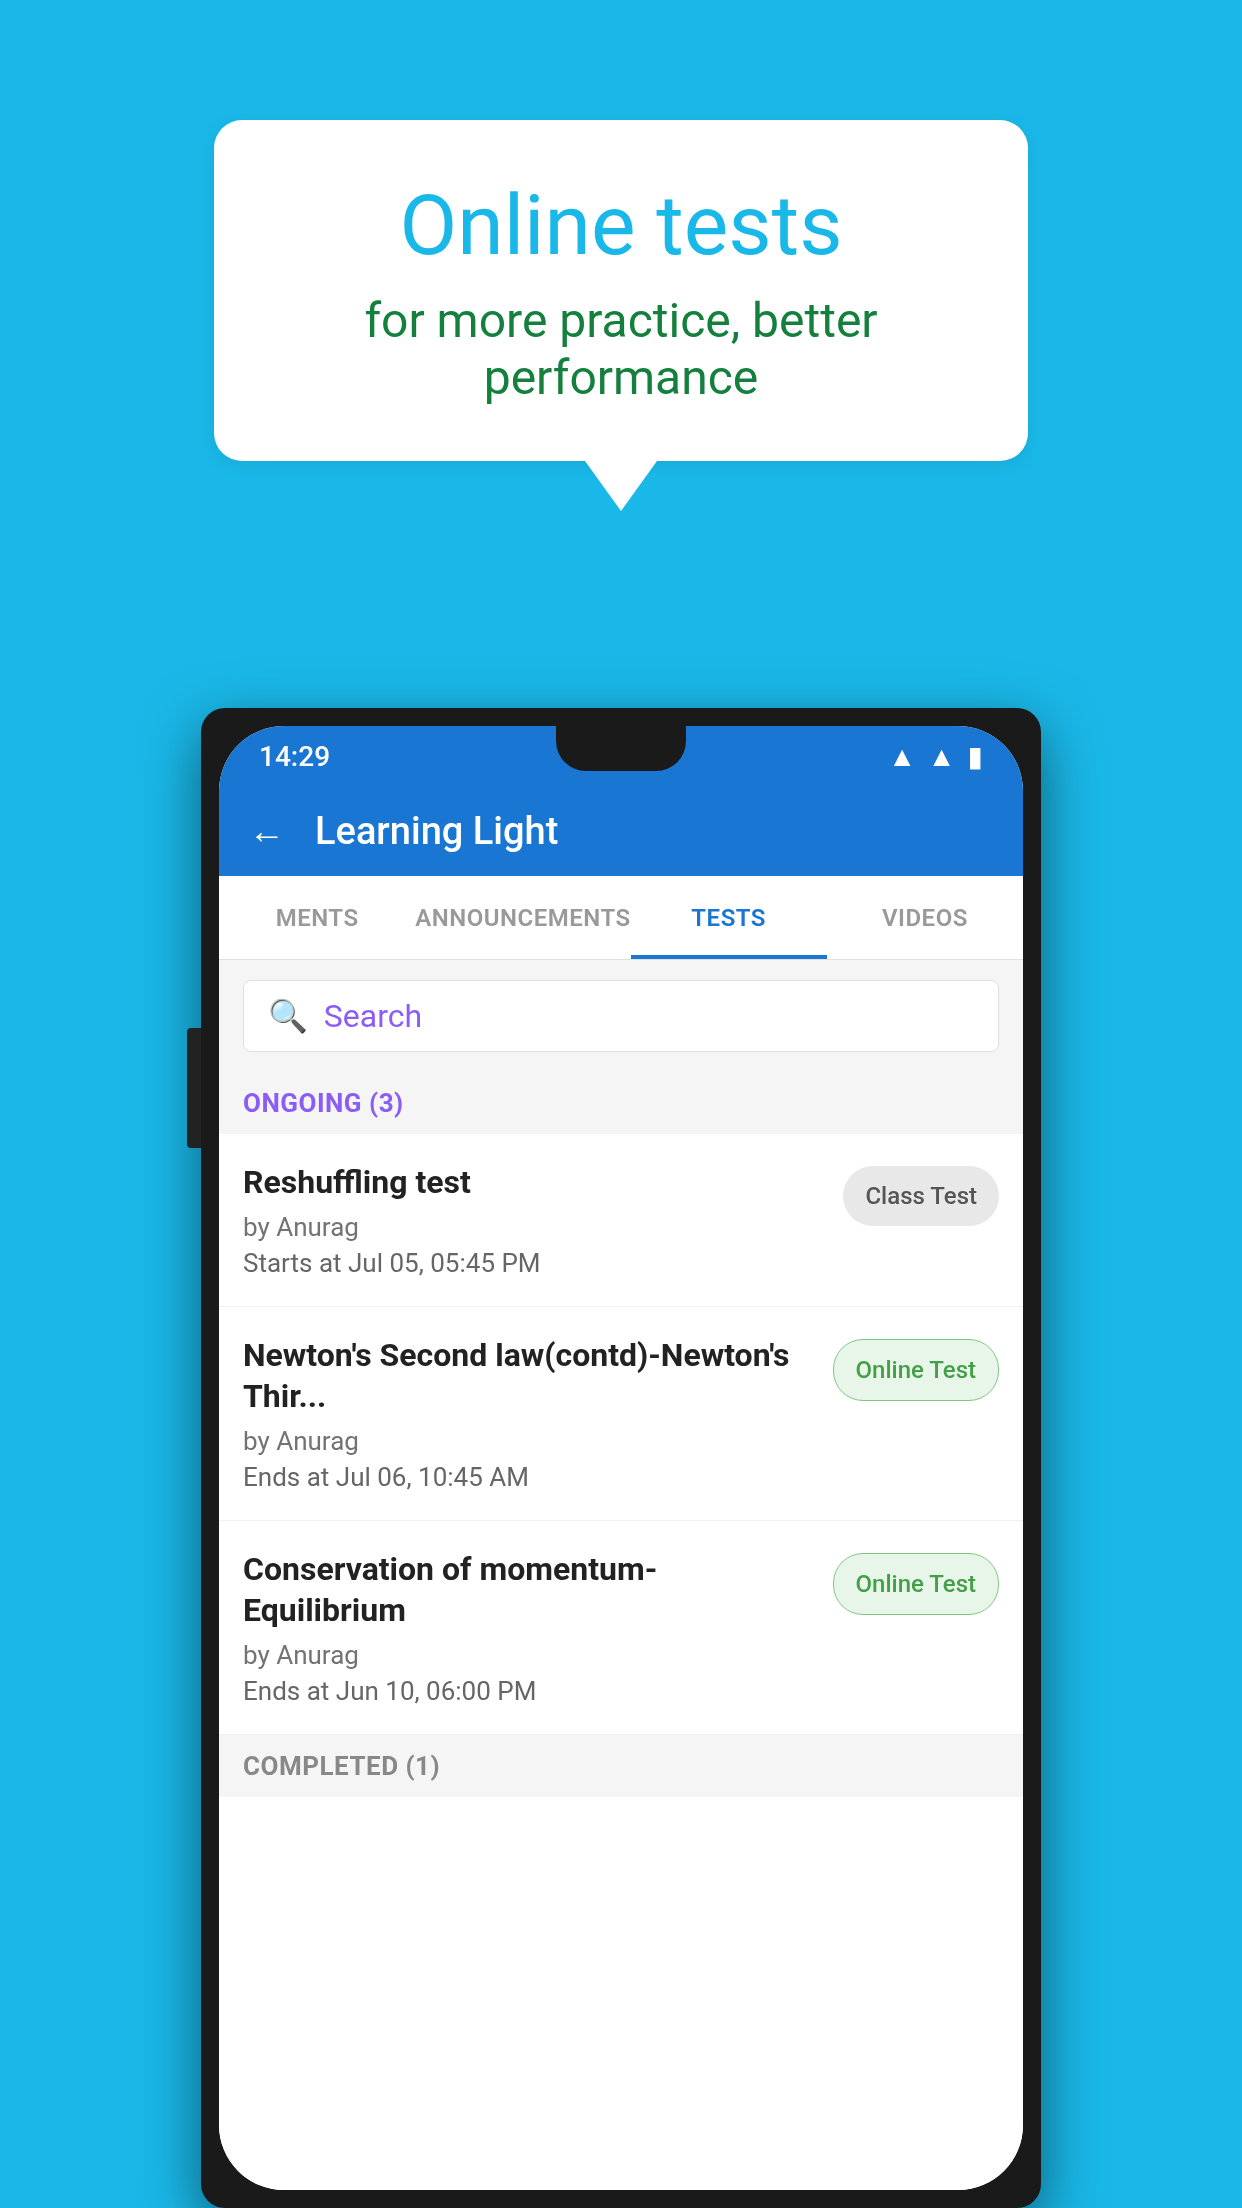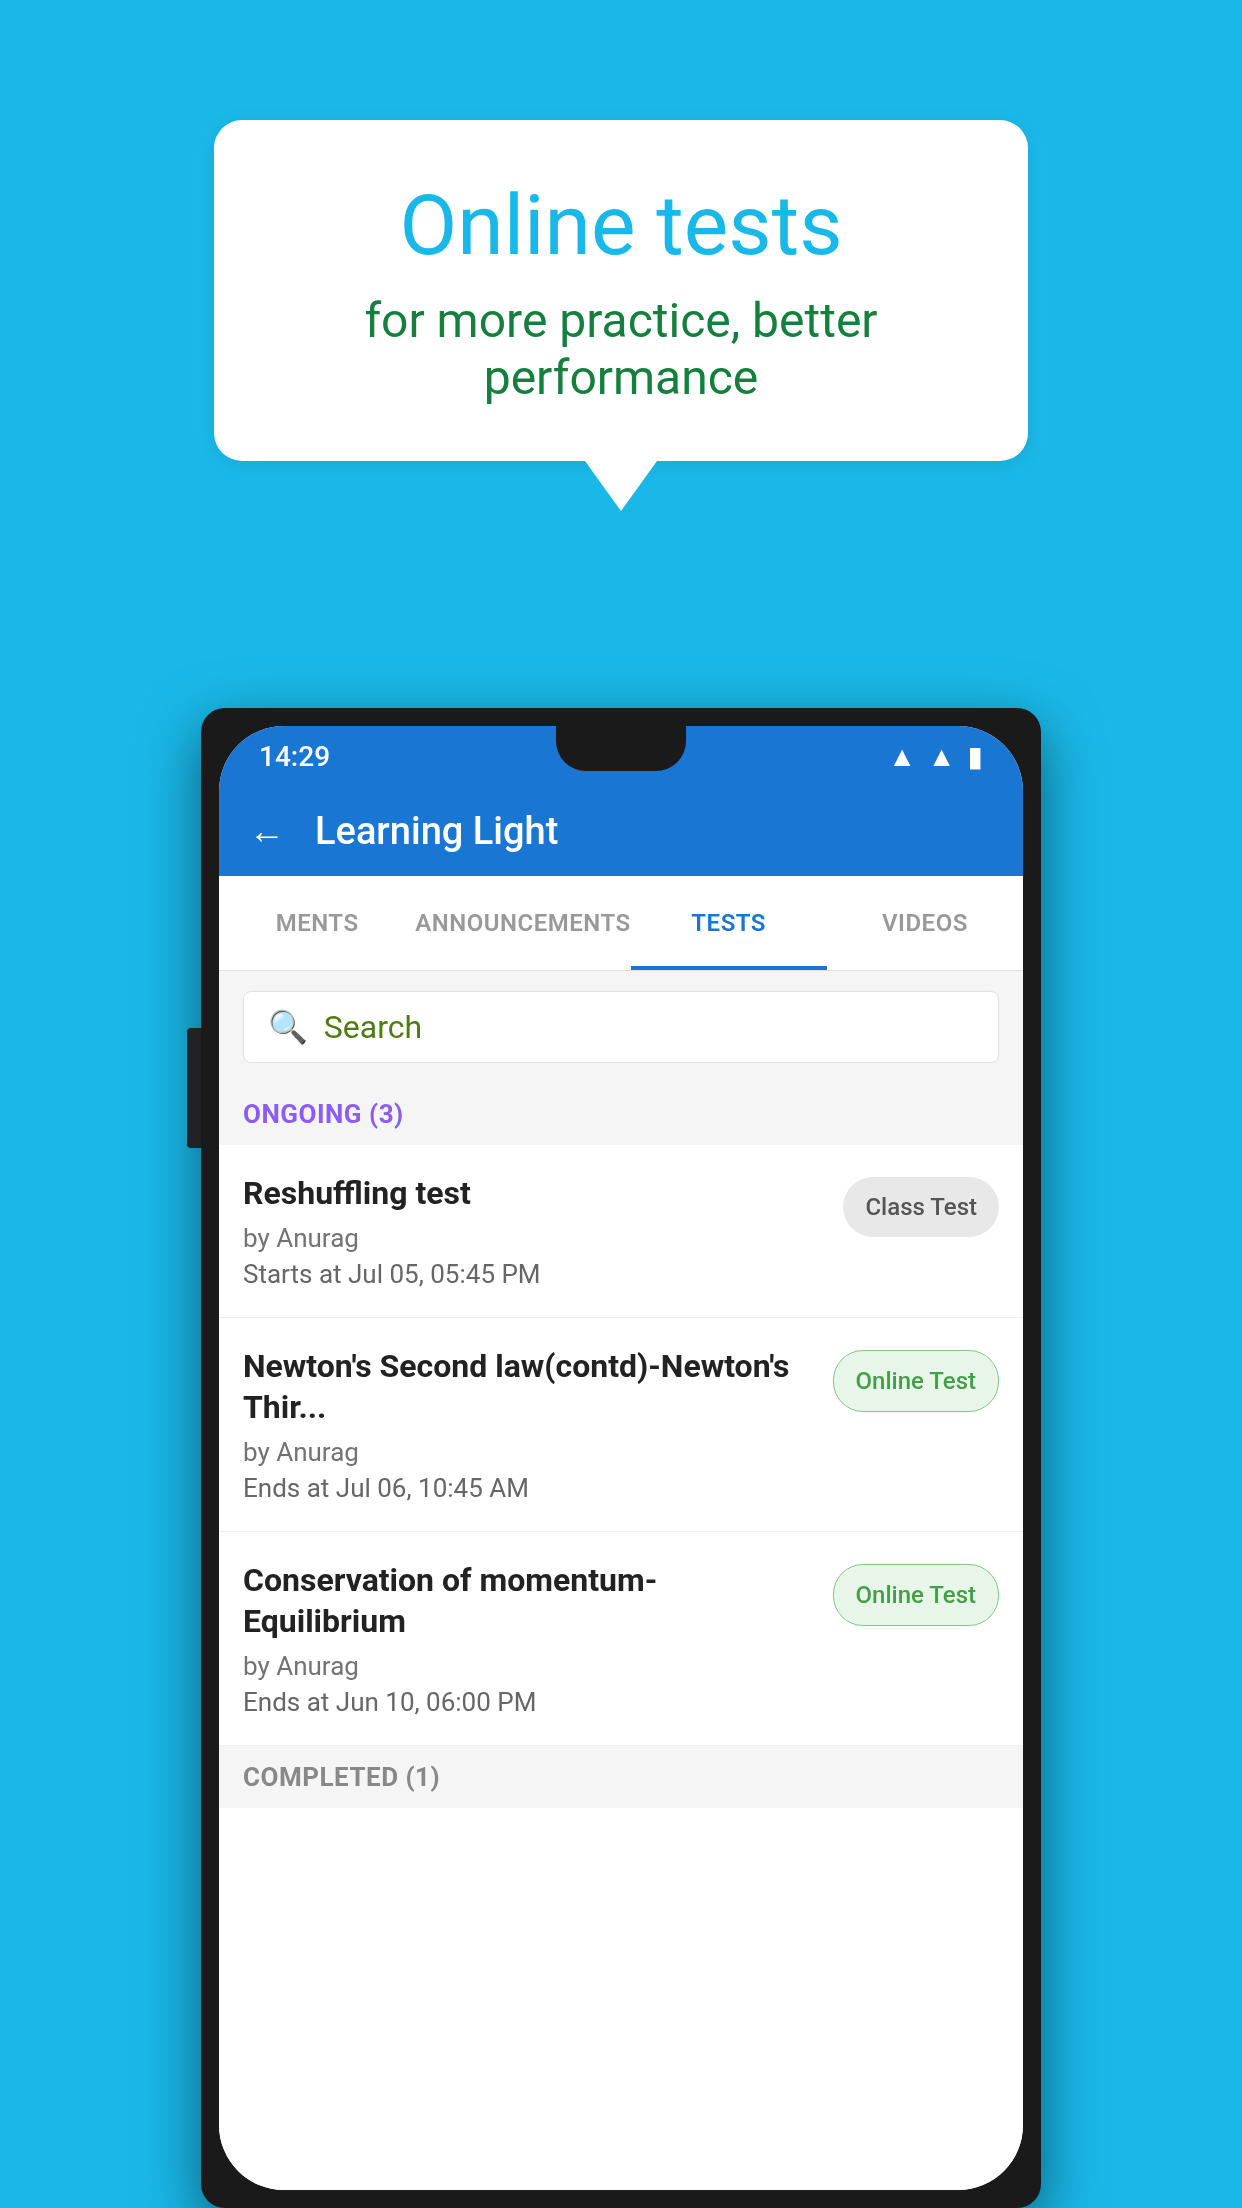--- a/index.html
+++ b/index.html
@@ -160,21 +160,21 @@
     .header-title {
       color: #fff;
       font-size: 38px;
       font-weight: 500;
     }
 
     
     .tabs-bar {
       background: #fff;
       display: flex;
-      height: 95px;
+      height: 84px;
       align-items: stretch;
       border-bottom: 1px solid #e0e0e0;
       flex-shrink: 0;
       overflow: hidden;
     }
 
     .tab-item {
       flex: 1;
       display: flex;
       align-items: center;
@@ -219,21 +219,21 @@
       border: 1px solid #e0e0e0;
     }
 
     .search-icon-svg {
       color: #999;
       font-size: 32px;
     }
 
     .search-placeholder {
       font-size: 32px;
-      color: #4d7c0f;
+      color: #8b5cf6;
     }
 
     
     .section-label {
       background: #f5f5f5;
       padding: 16px 24px;
       font-size: 26px;
       font-weight: 700;
       color: #8b5cf6;
       letter-spacing: 0.5px;

